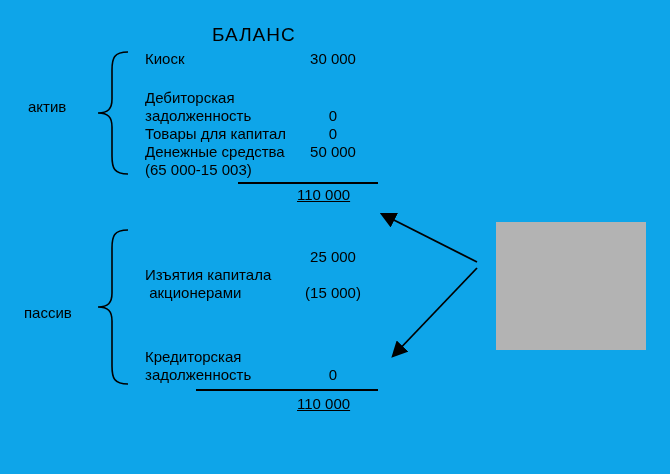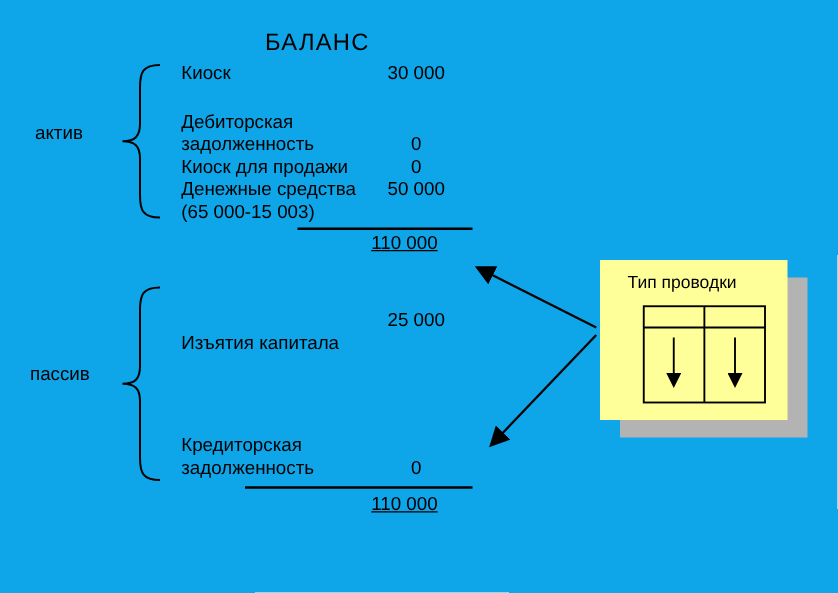--- a/index.html
+++ b/index.html
@@ -22,36 +22,36 @@
   .taccount-svg { position:absolute; left:0; top:0; }
 </style>
 </head>
 <body>
 
 <div id="canvas">
 
   <div class="title">БАЛАНС</div>
 
   <div class="group-label" style="left:28px; top:98px;">актив</div>
-  <div class="group-label" style="left:24px; top:291px;">пассив</div>
+  <div class="group-label" style="left:24px; top:304px;">пассив</div>
 
   <div class="row" style="top:50px;">
     <span class="lbl">Киоск</span>
     <span class="val">30 000</span>
   </div>
   <div class="row" style="top:89px;text-align:right;">
     <span class="lbl">Дебиторская</span>
     <span class="val"></span>
   </div>
   <div class="row" style="top:107px;">
     <span class="lbl">задолженность</span>
     <span class="val">0</span>
   </div>
   <div class="row" style="top:125px;">
-    <span class="lbl">Киоск для продажи</span>
+    <span class="lbl">Товары для капитал</span>
     <span class="val">0</span>
   </div>
   <div class="row" style="top:143px;">
     <span class="lbl">Денежные средства</span>
     <span class="val">50 000</span>
   </div>
   <div class="row" style="top:161px;">
     <span class="lbl">(65 000-15 003)</span>
     <span class="val"></span>
   </div>
@@ -59,48 +59,35 @@
   <div class="total" style="top:186px;">110 000</div>
 
   <div class="row" style="top:248px;">
     <span class="val">25 000</span>
   </div>
   <div class="row" style="top:266px;">
     <span class="lbl">Изъятия капитала</span>
     <span class="val"></span>
   </div>
   <div class="row" style="top:284px;">
+    <span class="lbl"> акционерами</span>
+    <span class="val">(15 000)</span>
   </div>
   <div class="row" style="top:348px;">
     <span class="lbl">Кредиторская</span>
     <span class="val"></span>
   </div>
   <div class="row" style="top:366px;">
     <span class="lbl">задолженность</span>
     <span class="val">0</span>
   </div>
 
   <div class="total" style="top:395px;">110 000</div>
 
   <div class="callout-shadow" style="background-color: rgb(179, 179, 179);"></div>
-  <div class="callout" style="background-color: rgb(255, 255, 153);">
-    <div class="callout-label">Тип проводки</div>
-    <svg class="taccount-svg" width="150" height="128" viewBox="0 0 150 128">
-      <defs>
-        <marker id="tarrow" viewBox="0 0 10 10" refX="8" refY="5" markerWidth="8" markerHeight="8" orient="auto">
-          <path d="M0,0 L10,5 L0,10 z" fill="#000"></path>
-        </marker>
-      </defs>
-      <rect x="35" y="37" width="97" height="77" fill="none" stroke="#000" stroke-width="1.5"></rect>
-      <line x1="35" y1="54" x2="132" y2="54" stroke="#000" stroke-width="1.5"></line>
-      <line x1="83.5" y1="37" x2="83.5" y2="114" stroke="#000" stroke-width="1.5"></line>
-      <line x1="59" y1="62" x2="59" y2="100" stroke="#000" stroke-width="1.5" marker-end="url(#tarrow)"></line>
-      <line x1="108" y1="62" x2="108" y2="100" stroke="#000" stroke-width="1.5" marker-end="url(#tarrow)"></line>
-    </svg>
-  </div>
 
   <svg class="overlay" width="670" height="474" viewBox="0 0 670 474">
     <defs>
       <marker id="arrow" viewBox="0 0 10 10" refX="8.5" refY="5" markerWidth="9" markerHeight="9" orient="auto">
         <path d="M0,0 L10,5 L0,10 z" fill="#000"></path>
       </marker>
     </defs>
 
     <path d="M128,52 C114,52 112,58 112,70 L112,99 C112,109 108,113 98,113 C108,113 112,117 112,127 L112,156 C112,168 114,174 128,174" fill="none" stroke="#000" stroke-width="1.6"></path>
 

